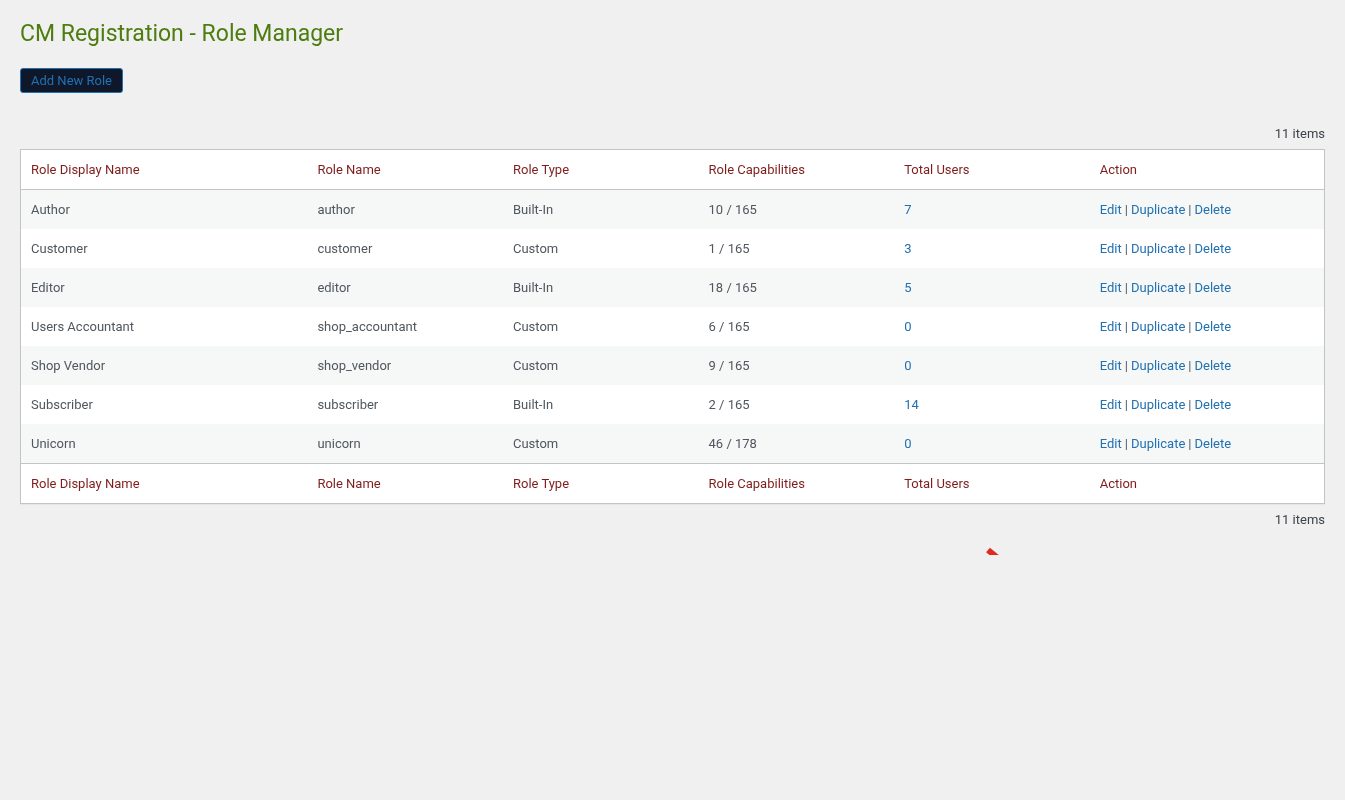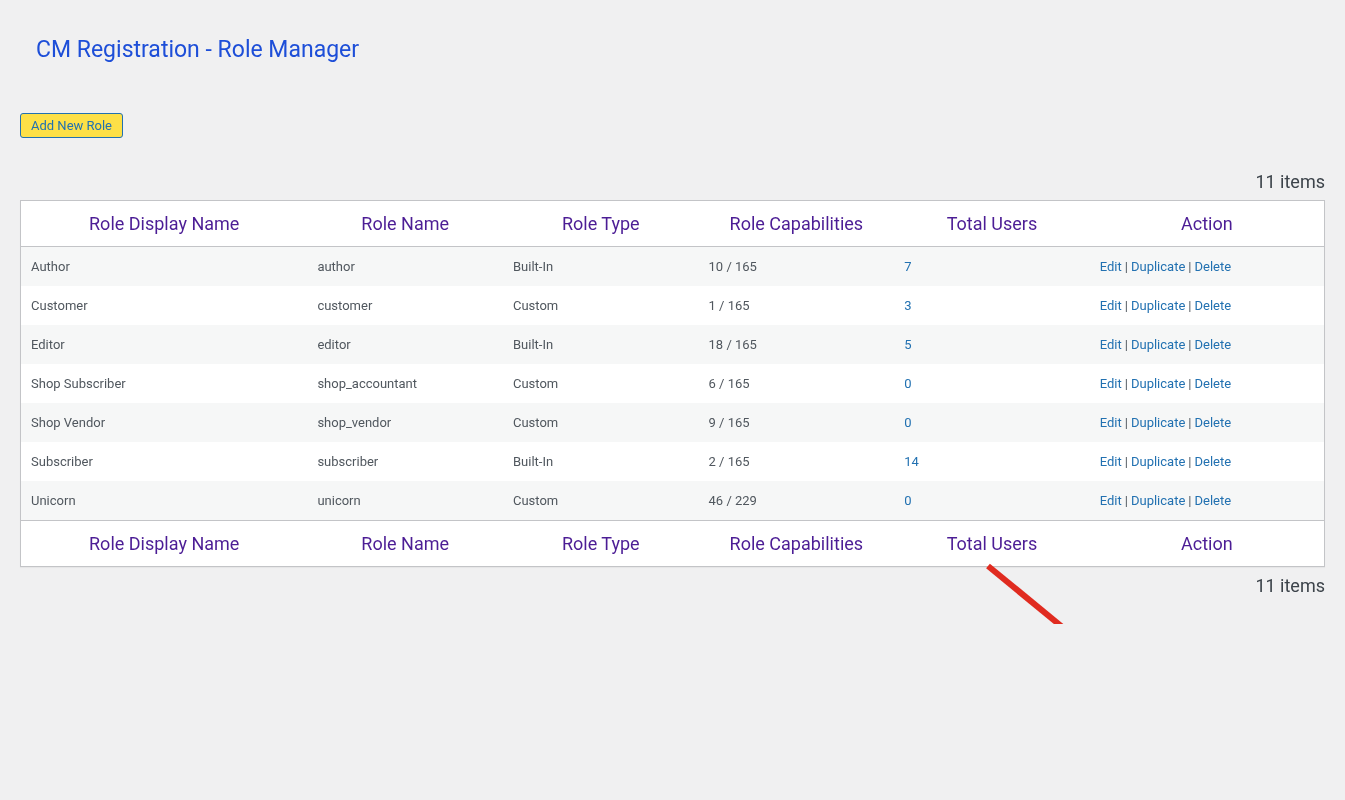--- a/index.html
+++ b/index.html
@@ -9,59 +9,59 @@
     }
     body {
       background-color: #f0f0f1;
       font-family: -apple-system, BlinkMacSystemFont, "Segoe UI", Roboto, Oxygen-Sans, Ubuntu, Cantarell, "Helvetica Neue", sans-serif;
       color: #3c434a;
       padding: 10px 20px 20px 20px;
     }
     h1 {
       font-size: 23px;
       font-weight: 400;
-      margin: 16px;
+      margin: 0;
       padding: 9px 0 4px 0;
       line-height: 1.3;
-      color: #1d4ed8;
+      color: #4d7c0f;
     }
     .add-new-btn {
       display: inline-block;
-      margin-top: 28px;
+      margin-top: 15px;
       padding: 4px 10px;
       font-size: 13px;
       color: #2271b1;
-      background: #fde047;
+      background: #0f172a;
       border: 1px solid #2271b1;
       border-radius: 3px;
       cursor: pointer;
       text-decoration: none;
     }
     .tablenav {
       text-align: right;
       padding: 8px 0;
-      font-size: 18px;
+      font-size: 13px;
       color: #3c434a;
     }
     .tablenav.top {
       margin-top: 25px;
     }
     table {
       width: 100%;
       border-collapse: collapse;
       background: #fff;
       border: 1px solid #c3c4c7;
       box-shadow: 0 1px 1px rgba(0,0,0,.04);
     }
     thead th, tfoot th {
-      text-align: center;
+      text-align: left;
       padding: 12px 10px;
       font-weight: 400;
-      font-size: 18px;
-      color: #4c1d95;
+      font-size: 13px;
+      color: #7f1d1d;
     }
     thead tr {
       border-bottom: 1px solid #c3c4c7;
     }
     tfoot tr {
       border-top: 1px solid #c3c4c7;
     }
     tbody td {
       padding: 12px 10px;
       font-size: 13px;
@@ -140,21 +140,21 @@
         </tr>
         <tr>
           <td>Editor</td>
           <td>editor</td>
           <td>Built-In</td>
           <td>18 / 165</td>
           <td><a href="#">5</a></td>
           <td><a href="#">Edit</a><span class="sep">|</span><a href="#">Duplicate</a><span class="sep">|</span><a href="#">Delete</a></td>
         </tr>
         <tr>
-          <td>Shop Subscriber</td>
+          <td>Users Accountant</td>
           <td>shop_accountant</td>
           <td>Custom</td>
           <td>6 / 165</td>
           <td><a href="#">0</a></td>
           <td><a href="#">Edit</a><span class="sep">|</span><a href="#">Duplicate</a><span class="sep">|</span><a href="#">Delete</a></td>
         </tr>
         <tr>
           <td>Shop Vendor</td>
           <td>shop_vendor</td>
           <td>Custom</td>
@@ -167,21 +167,21 @@
           <td>subscriber</td>
           <td>Built-In</td>
           <td>2 / 165</td>
           <td><a href="#">14</a></td>
           <td><a href="#">Edit</a><span class="sep">|</span><a href="#">Duplicate</a><span class="sep">|</span><a href="#">Delete</a></td>
         </tr>
         <tr>
           <td>Unicorn</td>
           <td>unicorn</td>
           <td>Custom</td>
-          <td>46 / 229</td>
+          <td>46 / 178</td>
           <td><a href="#">0</a></td>
           <td><a href="#">Edit</a><span class="sep">|</span><a href="#">Duplicate</a><span class="sep">|</span><a href="#">Delete</a></td>
         </tr>
       </tbody>
     <tfoot>
       <tr>
         <th>Role Display Name</th>
         <th>Role Name</th>
         <th>Role Type</th>
         <th>Role Capabilities</th>

